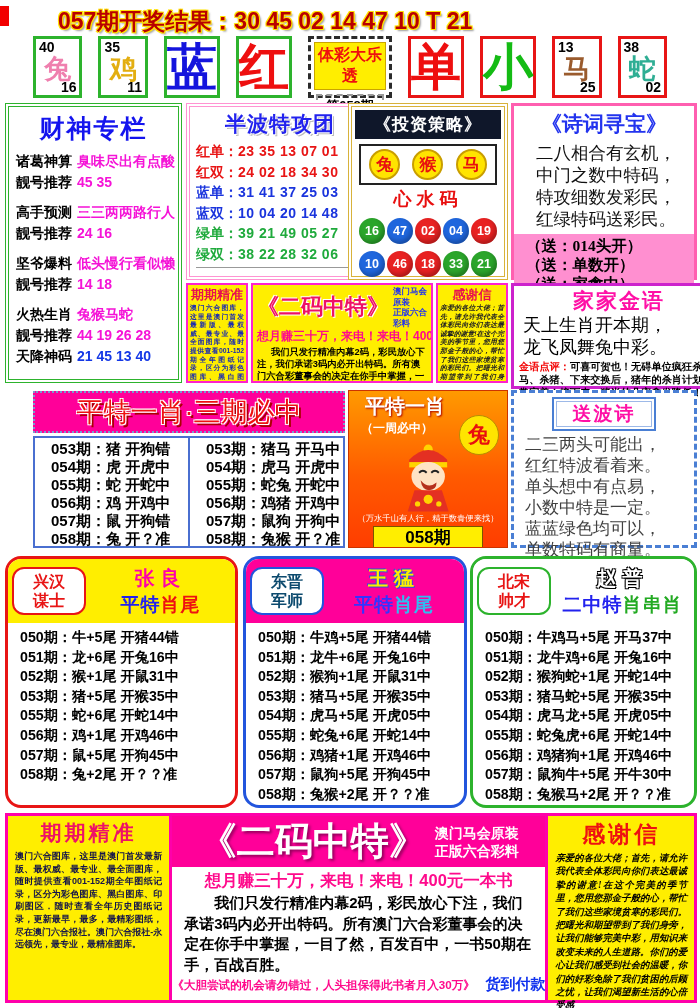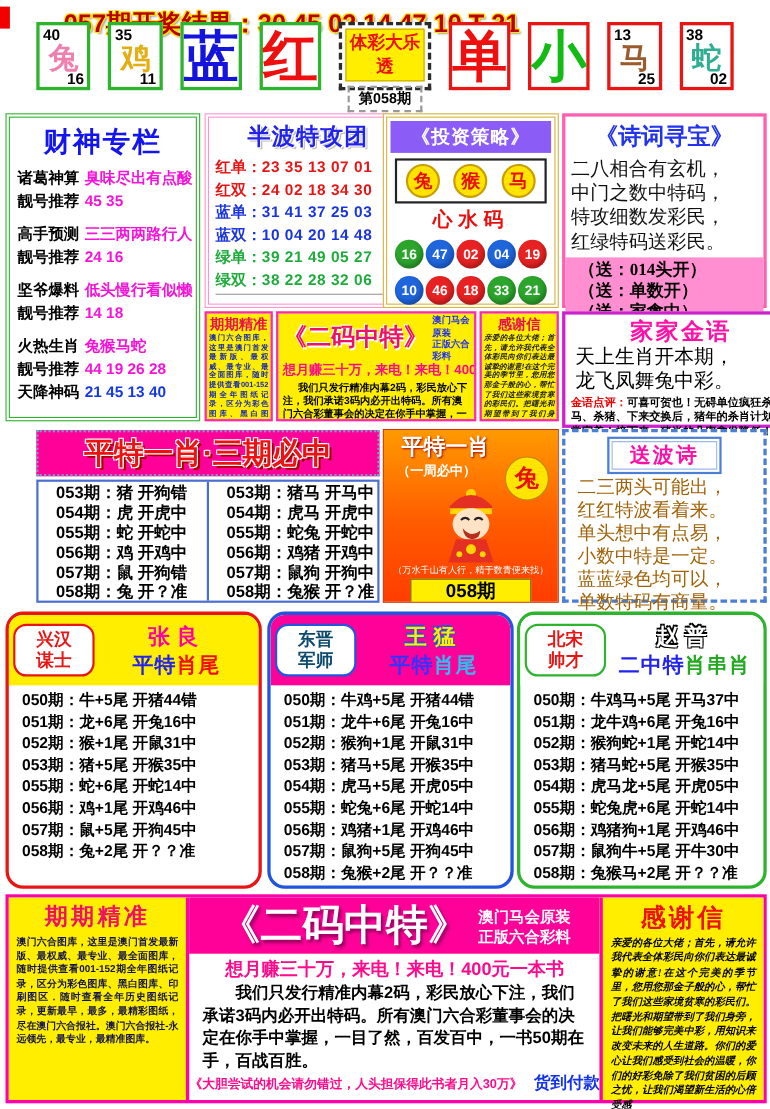--- a/index.html
+++ b/index.html
@@ -4,21 +4,21 @@
 <style>
   *{box-sizing:border-box;margin:0;padding:0}
   html,body{width:700px;height:1008px}
   body{position:relative;background:#fff;font-family:"Liberation Sans",sans-serif;overflow:hidden;color:#000}
   .pre{white-space:pre-line}
   
   .corner-mark{position:absolute;left:0;top:6px;width:9px;height:20px;background:#f20000}
   .topbar{position:absolute;left:58px;top:6px;font-size:23px;font-weight:900;color:#b80000;letter-spacing:0;
     text-shadow:1px 1px 0 #ffe100,-1px -1px 0 #ffe100,1px -1px 0 #ffe100,-1px 1px 0 #ffe100,2px 2px 2px #999}
   
-  .hdr{position:absolute;left:33px;top:20px;width:634px;height:62px;display:flex;gap:16px}
+  .hdr{position:absolute;left:33px;top:36px;width:634px;height:62px;display:flex;gap:16px}
   .card{background:#fff;position:relative;flex:1}
   .card.g{border:3px solid #2db32d}
   .card.r{border:3px solid #e81515}
   .card .tl{position:absolute;top:0;left:3px;font-size:14px;font-weight:bold}
   .card .br{position:absolute;bottom:0;right:3px;font-size:14px;font-weight:bold}
   .card .animal{position:absolute;left:0;right:0;top:12px;text-align:center;font-size:27px;font-weight:900}
   .rabbit{color:#ef7fae}.chick{color:#e3ae10}.horse{color:#9a5b2d}.snake{color:#2fae94}
   .card.big{flex:1.12}
   .card .ch{display:block;text-align:center;font-size:50px;line-height:56px;font-weight:900}
   .blue-c{color:#1414dd}.red-c{color:#ee0f0f}.green-c{color:#14bb14}
@@ -37,33 +37,33 @@
   
   .banbo{left:186px;top:103px;width:188px;height:177px;border:4px double #ff93d2;padding:3px 6px}
   .bb-title{color:#2222ee;font-size:21px;font-weight:900;text-align:center;letter-spacing:1px;
     text-shadow:1px 1px 0 #fff,2px 2px 0 #bbb;margin-bottom:3px}
   .bb-row{font-size:14px;font-weight:900;line-height:20.5px;white-space:nowrap}
   .bb-row .n{letter-spacing:.5px}
   .bb-row.red{color:#e81515}.bb-row.blue{color:#1a34dd}.bb-row.green{color:#1faa3c}
   .bb-sep{border-top:1px solid #999;margin-top:3px}
   
   .touzi{left:348px;top:103px;width:160px;height:177px;border:4px double #d8b23a;padding:3px}
-  .tz-title{background:#8b5cf6;color:#fff;font-size:17px;font-weight:900;text-align:center;padding:3px 0;letter-spacing:1px}
+  .tz-title{background:#0f172a;color:#fff;font-size:17px;font-weight:900;text-align:center;padding:3px 0;letter-spacing:1px}
   .tz-zo{margin:5px 4px 2px;border:2px solid #222;display:flex;justify-content:space-around;padding:3px 2px}
   .zo{width:31px;height:31px;border-radius:50%;background:#ffe400;border:2px solid #c99e00;color:#e80f0f;
     font-size:17px;font-weight:900;display:flex;align-items:center;justify-content:center}
   .tz-sub{color:#e80f0f;font-weight:900;font-size:18px;text-align:center;letter-spacing:5px;margin:2px 0}
   .ballrow{display:flex;justify-content:space-between;padding:0 4px;margin-top:7px}
   .ball{width:26px;height:26px;border-radius:50%;color:#fff;font-weight:900;font-size:12.5px;
     display:flex;align-items:center;justify-content:center;box-shadow:inset -2px -3px 4px rgba(0,0,0,.25)}
   .ball.red{background:#e82222}.ball.blue{background:#1f66dd}.ball.green{background:#2ba52b}
   
   .shici{left:511px;top:103px;width:186px;height:177px;border:3px solid #ff5fb0;padding:2px 0}
   .sc-title{color:#2233ee;font-size:21px;font-weight:900;text-align:center;margin:2px 0 4px}
-  .sc-poem{font-family:"Liberation Serif",serif;font-size:17.5px;line-height:22px;padding-left:5px;color:#111}
+  .sc-poem{font-family:"Liberation Serif",serif;font-size:17.5px;line-height:22px;padding-left:22px;color:#111}
   .sc-gifts{background:#ff8fd0;margin-top:4px;padding:2px 0 2px 12px;font-family:"Liberation Serif",serif;
     font-size:15.5px;line-height:19px;font-weight:bold}
   
   .strip{position:absolute;left:186px;top:283px;width:322px;height:100px;display:flex;gap:3px}
   .mini{border:2px solid #ff22cc;background:#ffee00;overflow:hidden;padding:1px 2px}
   .mini-left{width:62px}.mini-right{width:72px}.mini-center{flex:1;padding:1px 4px}
   .mini-t1{color:#e80f4f;font-size:13px;font-weight:900;text-align:center;white-space:nowrap}
   .mini-body-b{font-size:6.8px;line-height:8.6px;font-weight:bold;color:#1a2bb0;text-align:justify}
   .mini-body-k{font-size:6.8px;line-height:8.6px;font-weight:bold;color:#222;font-style:italic;text-align:justify}
   .mc-row1{display:flex;align-items:center;gap:4px}
@@ -73,42 +73,42 @@
   .mc-hook{color:#ff0a8c;font-size:12px;font-weight:900;white-space:nowrap}
   .mc-body{font-size:9.3px;line-height:12px;font-weight:bold;margin-top:1px;text-indent:1.5em}
   
   .jiajia{left:511px;top:283px;width:216px;height:106px;border:3px solid #cc22cc;padding:1px 5px}
   .jj-title{color:#ff10a6;font-size:21px;font-weight:900;text-align:center;letter-spacing:2px}
   .jj-poem{font-family:Liberation Mono, monospace;font-size:18px;line-height:22px;padding-left:4px}
   .jj-cm{font-size:10.2px;line-height:12.8px;font-weight:bold;margin-top:2px}
   .jj-l{color:#f20000}
   
   .banner{position:absolute;left:33px;top:391px;width:312px;height:42px;background:#ff0099;border:2px dotted #7a9ad0;
-    color:#ee1111;font-size:27px;font-weight:700;text-align:center;line-height:38px;
+    color:#ee1111;font-size:27px;font-weight:400;text-align:center;line-height:38px;
     text-shadow:1px 1px 0 #fff,-1px -1px 0 #fff,1px -1px 0 #fff,-1px 1px 0 #fff,3px 3px 0 #a00}
   .pingbi{position:absolute;left:33px;top:436px;width:312px;height:112px;border:2px solid #4a6fd0;display:flex}
   .pb-col{flex:1;padding:2px 0 0 16px}
   .pb-col+.pb-col{border-left:2px solid #4a6fd0}
   .pb-row{font-size:15px;line-height:18px;font-weight:bold;white-space:nowrap}
   
   .pingte{left:348px;top:390px;width:160px;height:158px;background:linear-gradient(180deg,#ff9a00,#ff5a00 55%,#ff3d00);
     border:1px solid #cc3300;text-align:center;padding:2px;overflow:hidden}
   .pt-title{color:#fff;font-size:20px;font-weight:900;text-align:left;padding-left:14px;text-shadow:1px 1px 2px #a00}
   .pt-sub{color:#fff;font-size:12px;font-weight:bold;text-align:left;padding-left:10px}
   .pt-circle{position:absolute;right:8px;top:24px;width:40px;height:40px;border-radius:50%;background:#ffe400;
     border:1px solid #b78c00;color:#e80f0f;font-size:22px;font-weight:900;line-height:38px;text-align:center}
   .mascot{display:block;margin:0 auto;height:76px}
   .pt-cap{color:#fff;font-size:8.3px;white-space:nowrap}
   .pt-issue{background:#ffee00;border:1px solid #7a5500;color:#000;font-size:17px;font-weight:bold;
     width:110px;margin:2px auto 0;line-height:22px}
   
   .songbo{left:511px;top:390px;width:186px;height:158px;border:3px dashed #4a7fd4;padding:3px}
   .sb-titlebox{width:104px;margin:1px auto 3px;border:2px solid #4a7fd4;box-shadow:0 0 0 2px #fff inset,0 0 0 3px #9db9e8 inset;
     color:#ff10a6;font-size:19px;font-weight:900;text-align:center;padding:2px 0;letter-spacing:2px}
-  .sb-poem{font-family:Liberation Mono, monospace;font-size:17px;line-height:21px;padding-left:8px;color:#a16207}
+  .sb-poem{font-family:Liberation Serif, serif;font-size:17px;line-height:21px;padding-left:8px;color:#404040}
   
   .bcol{position:absolute;top:556px;height:252px;border:3px solid;border-radius:16px;background:#fff;overflow:hidden}
   .ahdr{height:64px;display:flex;align-items:center;padding:4px;gap:4px}
   .tab{width:74px;background:#fff;border:2px solid;border-radius:12px;font-size:16px;font-weight:900;
     text-align:center;line-height:19px;padding:3px 0}
   .hd-right{flex:1;text-align:center}
   .nm{font-size:20px;font-weight:900;letter-spacing:6px}
   .sub{font-size:19px;font-weight:900;letter-spacing:1px}
   .arows{padding:5px 0 0 12px}
   .arow{font-size:14.2px;line-height:19.6px;font-weight:bold;white-space:nowrap}

